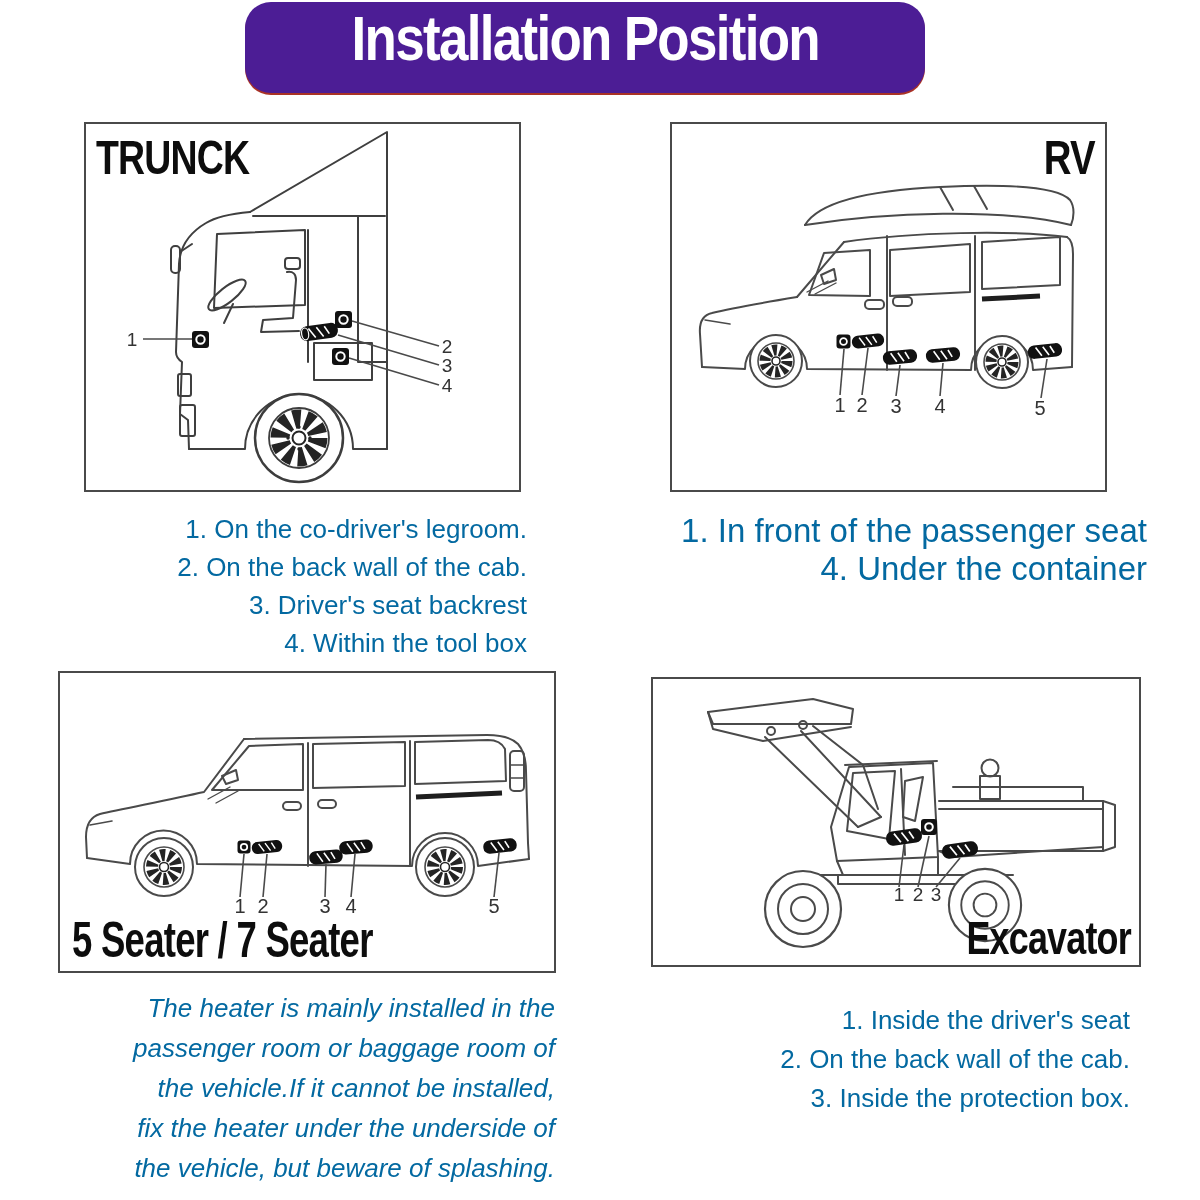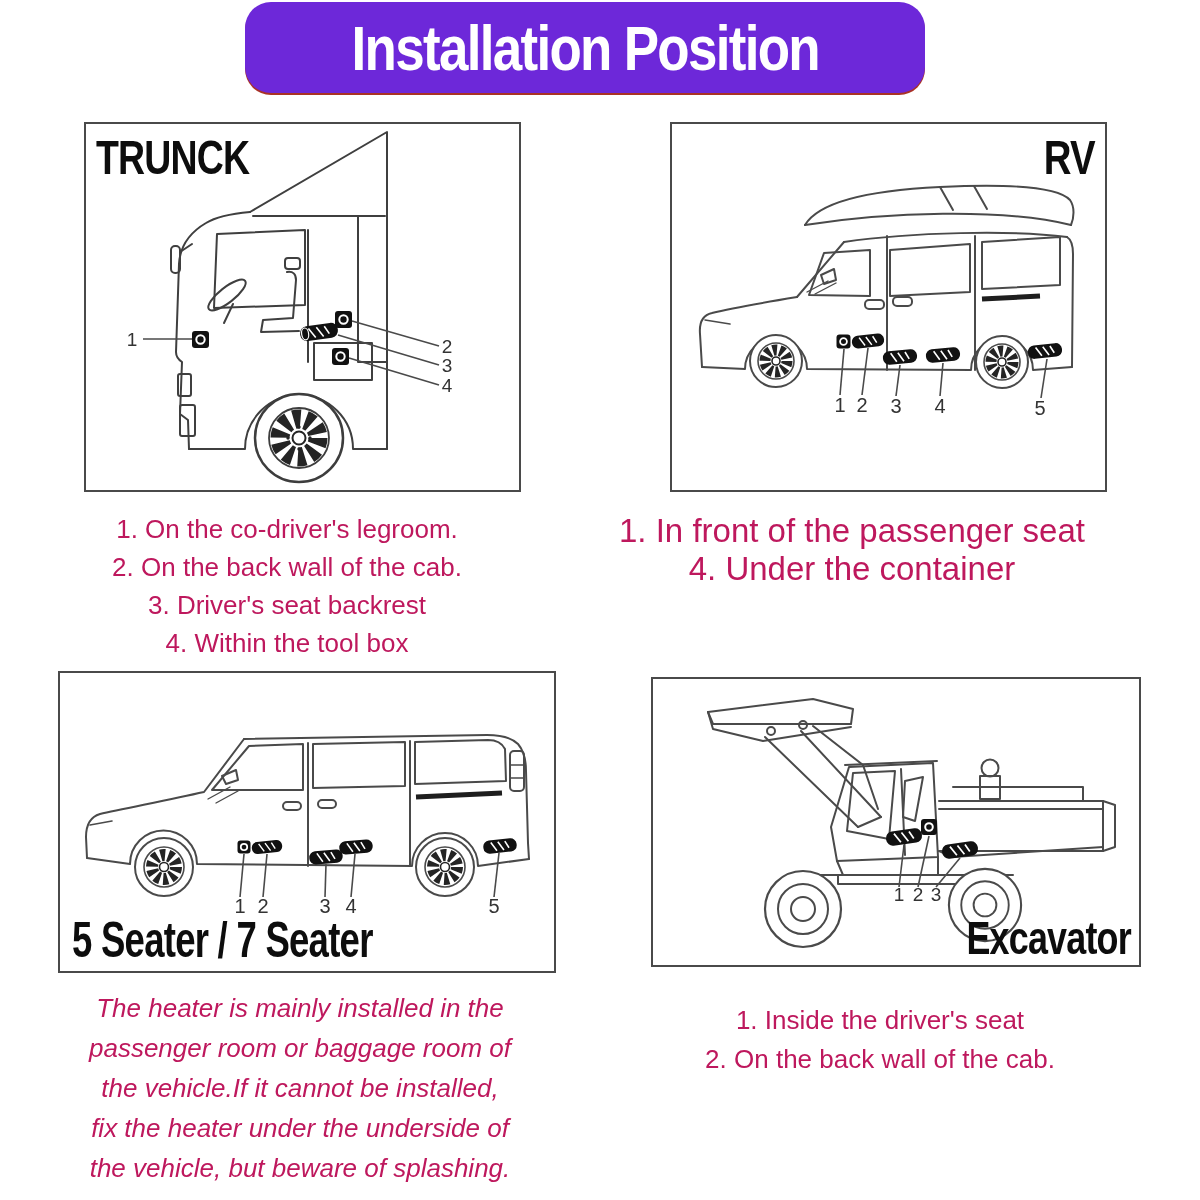--- a/index.html
+++ b/index.html
@@ -1,34 +1,34 @@
 <!DOCTYPE html>
 <html><head>
 <meta charset="utf-8">
 <style>
   html,body{margin:0;padding:0;background:#fff;}
   body{width:1200px;height:1200px;position:relative;overflow:hidden;
        font-family:"Liberation Sans",sans-serif;color:#161616;}
   .banner{position:absolute;left:245px;top:2px;width:680px;height:91px;
-          background:#6d28d9;border-radius:26px;display:flex;align-items:center;justify-content:center;
+          background:#4c1d95;border-radius:26px;display:flex;justify-content:center;
           box-shadow:0 2px 0 #a93226;}
   .banner-title{color:#fff;font-weight:bold;font-size:63px;letter-spacing:-2px;
           transform:scaleX(0.84);transform-origin:center;white-space:nowrap;}
   .panel{position:absolute;border:2px solid #4a4a4a;background:#fff;}
   .panel-truck{left:84px;top:122px;width:433px;height:366px;}
   .panel-rv{left:670px;top:122px;width:433px;height:366px;}
   .panel-seater{left:58px;top:671px;width:494px;height:298px;}
   .panel-exc{left:651px;top:677px;width:486px;height:286px;}
   .art{position:absolute;left:0;top:0;width:100%;height:100%;}
   .plabel{position:absolute;font-weight:bold;color:#0d0d0d;letter-spacing:-1px;white-space:nowrap;}
   .lab-truck{left:10px;top:6px;font-size:48px;transform:scaleX(0.78);transform-origin:left top;}
   .lab-rv{right:10px;top:6px;font-size:48px;transform:scaleX(0.8);transform-origin:right top;}
   .lab-seater{left:12px;bottom:2px;font-size:50px;transform:scaleX(0.73);transform-origin:left bottom;}
   .lab-exc{right:8px;bottom:0;font-size:46px;transform:scaleX(0.78);transform-origin:right bottom;}
-  .notes{position:absolute;text-align:center;color:#be185d;}
+  .notes{position:absolute;text-align:right;color:#0369a1;}
   .notes div{white-space:nowrap;}
   .notes-truck{left:47px;top:510px;width:480px;font-size:26px;line-height:38px;}
   .notes-rv{left:557px;top:512px;width:590px;font-size:33px;line-height:38px;}
   .notes-seater{left:45px;top:988px;width:510px;font-size:26px;line-height:40px;font-style:italic;}
   .notes-exc{left:630px;top:1001px;width:500px;font-size:26px;line-height:39px;}
 </style>
 </head>
 <body>
 
 <div class="banner">
@@ -329,13 +329,14 @@
   <div>The heater is mainly installed in the</div>
   <div>passenger room or baggage room of</div>
   <div>the vehicle.If it cannot be installed,</div>
   <div>fix the heater under the underside of</div>
   <div>the vehicle, but beware of splashing.</div>
 </div>
 
 <div class="notes notes-exc">
   <div>1. Inside the driver's seat</div>
   <div>2. On the back wall of the cab.</div>
+  <div>3. Inside the protection box.</div>
 </div>
 
 </body></html>

